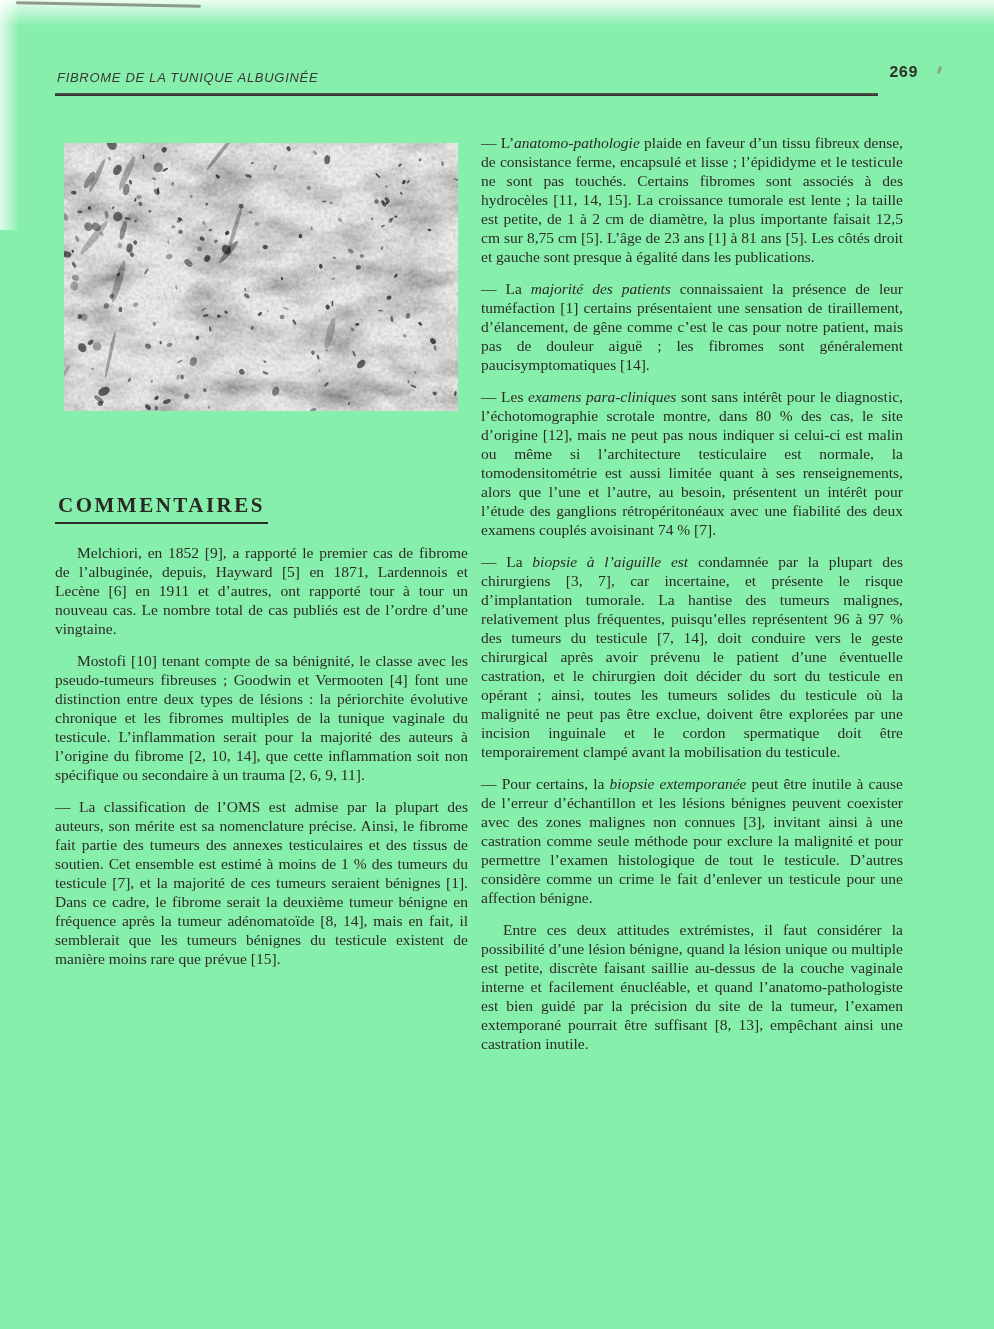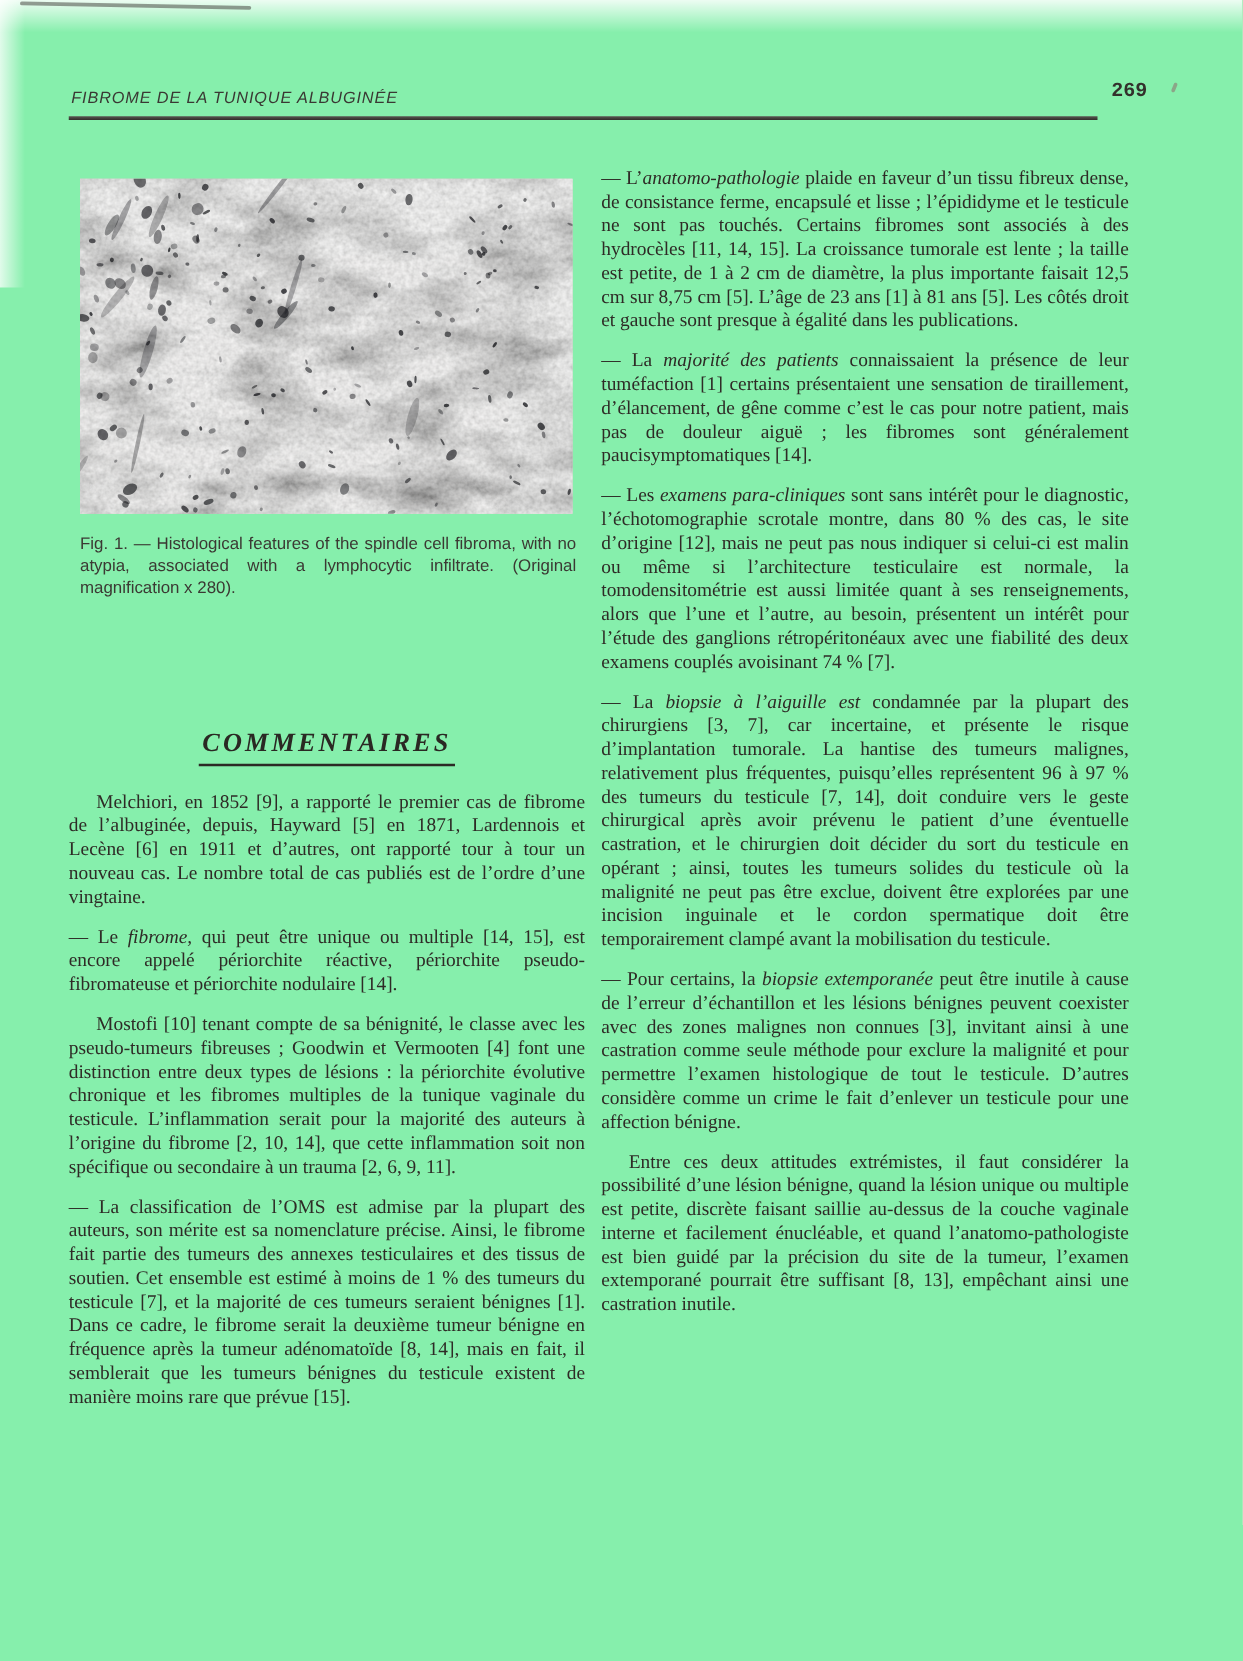--- a/index.html
+++ b/index.html
@@ -28,21 +28,21 @@
   .col-left{position:absolute;left:55px;top:133px;width:413px;}
   .col-right{position:absolute;left:481px;top:133px;width:422px;}
 
   .photo{display:block;margin:10px 0 0 9px;width:394px;height:268px;background:#cfccc3;}
 
   .cap-fr{margin:11px 0 0 9px;width:397px;font-family:"Liberation Sans", sans-serif;
     font-weight:bold;font-size:13.5px;line-height:17.5px;text-align:justify;color:#23221e;}
   .cap-en{margin:15px 0 0 9px;width:397px;font-family:"Liberation Sans", sans-serif;
     font-size:13.5px;line-height:17.5px;text-align:justify;color:#3b3933;}
 
-  .heading-wrap{margin-top:103px;text-align:center;font-style:italic;}
+  .heading-wrap{margin-top:82px;}
   .heading-wrap h2{display:inline-block;margin:0;font-size:21px;font-weight:bold;
     letter-spacing:2.5px;border-bottom:2.5px solid #2c2a25;padding:0 3px 4px;color:#2a2823;}
 
   .paras{margin-top:19px;}
   .col-right .paras{margin-top:0;}
   .para{margin:0;text-align:justify;font-size:15.5px;line-height:19px;color:#2e2b26;}
   .para + .para{margin-top:13px;}
   .para.indent{text-indent:22px;}
   .it{font-style:italic;}
 </style>
@@ -272,29 +272,27 @@
           <ellipse cx="59.2" cy="87.4" rx="9.6" ry="2.9" fill="#17181c" opacity="0.42" transform="rotate(-76 59.2 87.4)"></ellipse>
           <ellipse cx="25.5" cy="37.0" rx="9.6" ry="3.3" fill="#17181c" opacity="0.40" transform="rotate(-59 25.5 37.0)"></ellipse>
           <ellipse cx="158.8" cy="6.5" rx="26.7" ry="1.8" fill="#17181c" opacity="0.35" transform="rotate(-52 158.8 6.5)"></ellipse>
           <ellipse cx="265.9" cy="190.5" rx="15.8" ry="3.8" fill="#17181c" opacity="0.24" transform="rotate(-75 265.9 190.5)"></ellipse>
           <ellipse cx="0.4" cy="230.4" rx="10.4" ry="2.0" fill="#17181c" opacity="0.24" transform="rotate(-57 0.4 230.4)"></ellipse>
           <ellipse cx="170.7" cy="86.7" rx="23.1" ry="2.1" fill="#17181c" opacity="0.31" transform="rotate(-73 170.7 86.7)"></ellipse>
           <ellipse cx="164.7" cy="108.9" rx="14.4" ry="2.7" fill="#17181c" opacity="0.41" transform="rotate(-50 164.7 108.9)"></ellipse>
         </g>
     </svg>
 
-    <p class="cap-en">Fig. 1. — Histological features of the spindle cell fibroma, with no atypia, associated with a lymphocytic infiltrate. (Original magnification x 280).</p>
 
     <div class="heading-wrap">
       <h2>COMMENTAIRES</h2>
     </div>
 
     <div class="paras">
         <p class="para indent"><span>Melchiori, en 1852 [9], a rapporté le premier cas de fibrome de l’albuginée, depuis, Hayward [5] en 1871, Lardennois et Lecène [6] en 1911 et d’autres, ont rapporté tour à tour un nouveau cas. Le nombre total de cas publiés est de l’ordre d’une vingtaine.</span></p>
-        <p class="para"><span>— Le </span><span class="it">fibrome,</span><span> qui peut être unique ou multiple [14, 15], est encore appelé périorchite réactive, périorchite pseudo-fibromateuse et périorchite nodulaire [14].</span></p>
         <p class="para indent"><span>Mostofi [10] tenant compte de sa bénignité, le classe avec les pseudo-tumeurs fibreuses ; Goodwin et Vermooten [4] font une distinction entre deux types de lésions : la périorchite évolutive chronique et les fibromes multiples de la tunique vaginale du testicule. L’inflammation serait pour la majorité des auteurs à l’origine du fibrome [2, 10, 14], que cette inflammation soit non spécifique ou secondaire à un trauma [2, 6, 9, 11].</span></p>
         <p class="para"><span>— La classification de l’OMS est admise par la plupart des auteurs, son mérite est sa nomenclature précise. Ainsi, le fibrome fait partie des tumeurs des annexes testiculaires et des tissus de soutien. Cet ensemble est estimé à moins de 1 % des tumeurs du testicule [7], et la majorité de ces tumeurs seraient bénignes [1]. Dans ce cadre, le fibrome serait la deuxième tumeur bénigne en fréquence après la tumeur adénomatoïde [8, 14], mais en fait, il semblerait que les tumeurs bénignes du testicule existent de manière moins rare que prévue [15].</span></p>
       </div>
   </div>
 
   <div class="col-right">
     <div class="paras">
         <p class="para"><span>— L’</span><span class="it">anatomo-pathologie</span><span> plaide en faveur d’un tissu fibreux dense, de consistance ferme, encapsulé et lisse ; l’épididyme et le testicule ne sont pas touchés. Certains fibromes sont associés à des hydrocèles [11, 14, 15]. La croissance tumorale est lente ; la taille est petite, de 1 à 2 cm de diamètre, la plus importante faisait 12,5 cm sur 8,75 cm [5]. L’âge de 23 ans [1] à 81 ans [5]. Les côtés droit et gauche sont presque à égalité dans les publications.</span></p>
         <p class="para"><span>— La </span><span class="it">majorité des patients</span><span> connaissaient la présence de leur tuméfaction [1] certains présentaient une sensation de tiraillement, d’élancement, de gêne comme c’est le cas pour notre patient, mais pas de douleur aiguë ; les fibromes sont généralement paucisymptomatiques [14].</span></p>
         <p class="para"><span>— Les </span><span class="it">examens para-cliniques</span><span> sont sans intérêt pour le diagnostic, l’échotomographie scrotale montre, dans 80 % des cas, le site d’origine [12], mais ne peut pas nous indiquer si celui-ci est malin ou même si l’architecture testiculaire est normale, la tomodensitométrie est aussi limitée quant à ses renseignements, alors que l’une et l’autre, au besoin, présentent un intérêt pour l’étude des ganglions rétropéritonéaux avec une fiabilité des deux examens couplés avoisinant 74 % [7].</span></p>

